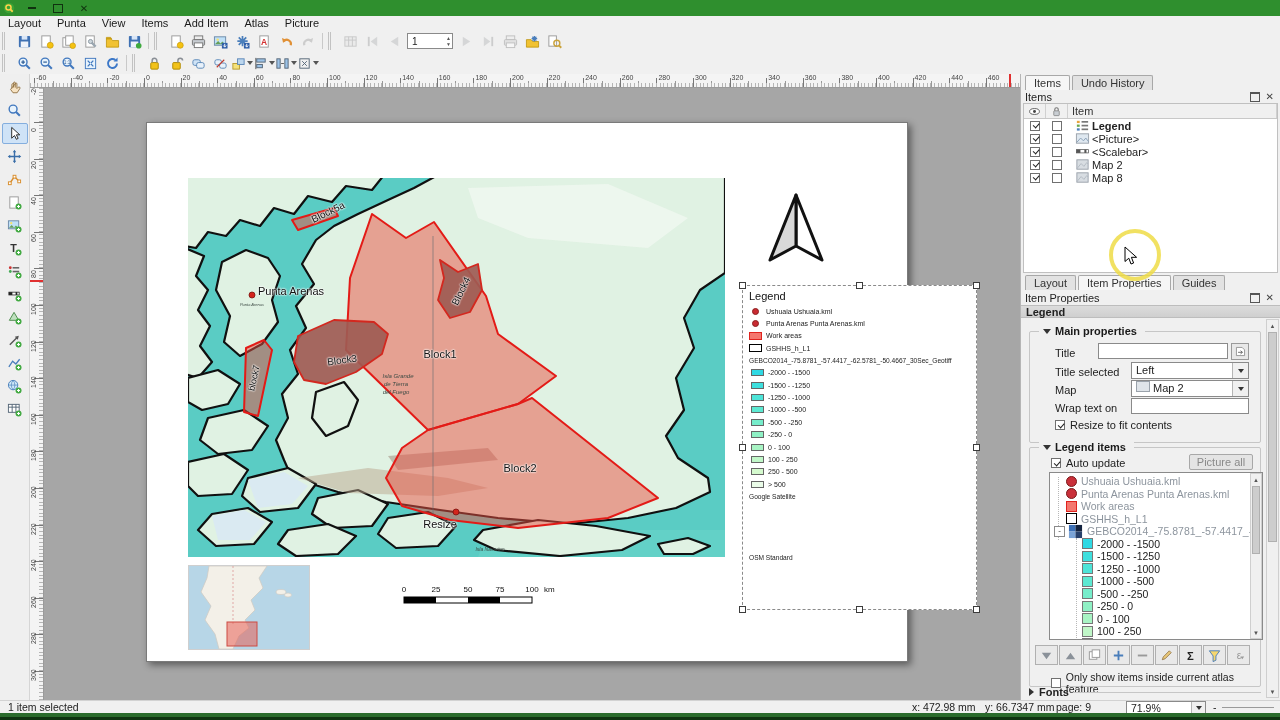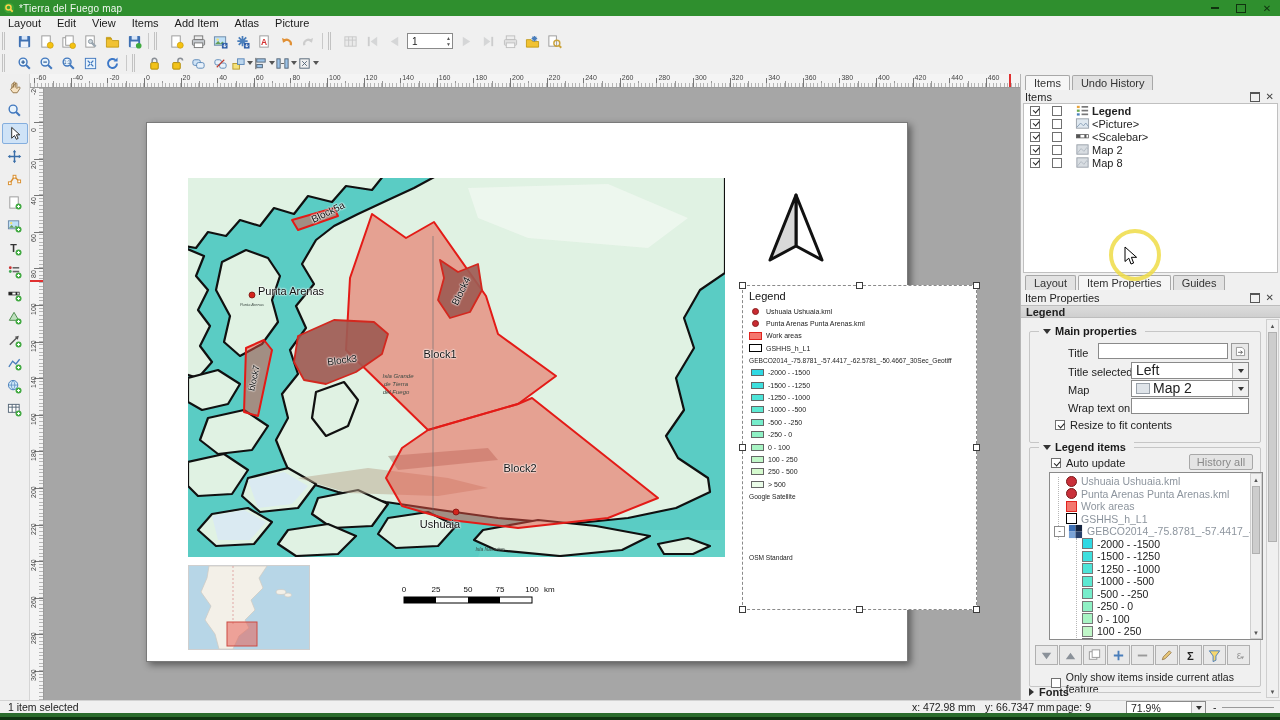--- a/index.html
+++ b/index.html
@@ -96,24 +96,24 @@
       border-left:1.6px solid #222;border-bottom:1.6px solid #222;transform:rotate(-48deg);}
   .proptabs{position:absolute;left:4px;top:201px;height:16px;display:flex;}
   #ipsub{position:absolute;left:0;top:231px;width:259px;height:13px;background:linear-gradient(#dcdcdc,#cfcfcf);
          border-top:1px solid #bdbdbd;border-bottom:1px solid #bdbdbd;font-weight:bold;font-size:11px;
          padding-left:5px;line-height:13px;box-sizing:border-box;}
   #propscroll{position:absolute;left:0;top:245px;width:245px;height:379px;overflow:hidden;}
   .gbox{position:absolute;border:1px solid #c6c6c6;border-radius:2px;}
   .ghead{position:absolute;font-weight:bold;font-size:11px;color:#1a1a1a;background:#f0f0f0;padding:0 4px;display:flex;align-items:center;gap:4px;}
   .tri-d{width:0;height:0;border-left:4px solid transparent;border-right:4px solid transparent;border-top:5px solid #333;}
   .tri-r{width:0;height:0;border-top:4px solid transparent;border-bottom:4px solid transparent;border-left:5px solid #333;}
-  .flabel{position:absolute;font-size:11px;color:#222;margin-left:13px;}
+  .flabel{position:absolute;font-size:11px;color:#222;}
   .field{position:absolute;height:16px;background:#fff;border:1px solid #8a8a8a;box-sizing:border-box;}
-  .combo{position:absolute;height:17px;background:#fff;border:1px solid #8a8a8a;box-sizing:border-box;font-size:14px;
-         line-height:15px;padding-left:4px;display:flex;align-items:center;gap:3px;}
+  .combo{position:absolute;height:17px;background:#fff;border:1px solid #8a8a8a;box-sizing:border-box;font-size:11px;
+         line-height:15px;padding-left:4px;display:flex;gap:3px;}
   .combo .arr{position:absolute;right:0;top:0;bottom:0;width:15px;border-left:1px solid #b5b5b5;background:#f0f0f0;
               display:flex;align-items:center;justify-content:center;}
   .combo .arr i{width:0;height:0;border-left:3.5px solid transparent;border-right:3.5px solid transparent;border-top:4px solid #333;}
   .mini-map-ic{width:12px;height:9px;background:#dfe4e9;border:1px solid #9aa2ab;flex:0 0 auto;}
   .exprbtn{position:absolute;width:18px;height:17px;border:1px solid #9a9a9a;background:#e8e8e8;display:flex;align-items:center;justify-content:center;box-sizing:border-box;}
   .cbrow{position:absolute;display:flex;align-items:center;gap:5px;font-size:11px;color:#222;}
   .pushbtn{position:absolute;height:16px;border:1px solid #a8a8a8;background:#e4e4e4;color:#8a8a8a;font-size:11px;
            display:flex;align-items:center;justify-content:center;box-sizing:border-box;border-radius:2px;}
   #ltree{position:absolute;left:28px;top:398px;width:214px;height:168px;background:#fff;border:1px solid #8a8a8a;box-sizing:border-box;overflow:hidden;}
   .trow{position:absolute;left:0;width:100%;height:12.5px;display:flex;align-items:center;font-size:10.5px;}
@@ -150,33 +150,32 @@
 <div id="app">
 
   <div id="titlebar">
     <span class="logo">
       <svg width="12" height="12" viewBox="0 0 16 16">
           <circle cx="8" cy="8" r="7" fill="#3aa335"></circle>
           <circle cx="7.3" cy="7.3" r="3.4" fill="none" stroke="#ffd24a" stroke-width="2"></circle>
           <path d="M9.5 9.5 L13 13" stroke="#ffd24a" stroke-width="2.4"></path>
         </svg>
     </span>
-    <span class="wtitle">*Tierra del Fuego map</span>
     <span class="wbtn">
         <span class="minbar"></span>
       </span>
     <span class="wbtn">
         <span class="maxbox"></span>
       </span>
     <span class="wbtn">✕</span>
   </div>
 
   <div id="menubar">
       <span class="menu-item">Layout</span>
-      <span class="menu-item">Edit</span>
+      <span class="menu-item">Punta</span>
       <span class="menu-item">View</span>
       <span class="menu-item">Items</span>
       <span class="menu-item">Add Item</span>
       <span class="menu-item">Atlas</span>
       <span class="menu-item">Picture</span>
     </div>
   <div id="tb1" class="tbrow">
       <span class="tb-handle"></span>
       <span class="tb-btn">
         <svg width="15" height="15" viewBox="0 0 16 16">
@@ -691,21 +690,21 @@
         <circle cx="268" cy="334" r="3" fill="#d3251c" stroke="#7a120e" stroke-width=".8"></circle>
       </svg>
       <div id="maplabels">
           <span class="mlab" style="left:252px;top:176px;font-size:11px;transform:translate(-50%,-50%) rotate(0deg)">Block1</span>
           <span class="mlab" style="left:332px;top:290px;font-size:11px;transform:translate(-50%,-50%) rotate(0deg)">Block2</span>
           <span class="mlab" style="left:154px;top:182px;font-size:10px;transform:translate(-50%,-50%) rotate(-8deg)">Block3</span>
           <span class="mlab" style="left:273px;top:113px;font-size:10px;transform:translate(-50%,-50%) rotate(-64deg)">Block4</span>
           <span class="mlab" style="left:140px;top:34px;font-size:10px;transform:translate(-50%,-50%) rotate(-26deg)">Block5a</span>
           <span class="mlab" style="left:66px;top:200px;font-size:9px;transform:translate(-50%,-50%) rotate(-78deg)">block7</span>
           <span class="mlab" style="left:103px;top:113px;font-size:11px">Punta Arenas</span>
-          <span class="mlab" style="left:252px;top:346px;font-size:11px">Ushuaia</span>
+          <span class="mlab" style="left:252px;top:346px;font-size:11px">Resize</span>
           <span class="mlab small" style="left:210px;top:198px;font-size:6px">Isla Grande</span>
           <span class="mlab small" style="left:208px;top:206px;font-size:6px">de Tierra</span>
           <span class="mlab small" style="left:208px;top:214px;font-size:6px">del Fuego</span>
           <span class="mlab small" style="left:302px;top:371px;font-size:5px">Isla Navarino</span>
           <span class="mlab small" style="left:64px;top:126px;font-size:4px">Punta Arenas</span>
         </div>
     </div>
 
     <svg id="narrow" width="68" height="72" viewBox="0 0 68 72">
       <path d="M34,3 L60,68 L34,54 Z" fill="#ffffff" stroke="#111" stroke-width="3" stroke-linejoin="round"></path>
@@ -844,20 +843,35 @@
     <div class="docktabs" id="docktabs" style="top:1px">
         <span class="dtab active">Items</span>
         <span class="dtab">Undo History</span>
       </div>
     <div class="ptitle" style="top:17px">Items</div>
     <div class="dock-icos" style="top:18px">
       <span class="dico-float"></span>
       <span class="dico-close">✕</span>
     </div>
     <div id="itemstable">
+      <div class="ithead">
+        <span class="hc hc1">
+            <svg width="13" height="13" viewBox="0 0 16 16">
+              <ellipse cx="8" cy="8" rx="6" ry="3.6" fill="#fff" stroke="#444"></ellipse>
+              <circle cx="8" cy="8" r="1.8" fill="#444"></circle>
+            </svg>
+          </span>
+        <span class="hc hc2">
+            <svg width="11" height="11" viewBox="0 0 16 16">
+              <rect x="4" y="7" width="8" height="7" rx="1" fill="#c9ced3" stroke="#777"></rect>
+              <path d="M5.5 7 v-2 a2.5 2.5 0 0 1 5 0 v2" fill="none" stroke="#777" stroke-width="1.6"></path>
+            </svg>
+          </span>
+        <span class="hc hc3">Item</span>
+      </div>
       <div id="itemrows">
           <div class="irow">
      <span class="cbc">
               <span class="cb on"></span>
             </span>
      <span class="cbc">
               <span class="cb"></span>
             </span>
      <span class="iic">
               <svg width="15" height="15" viewBox="0 0 16 16">
@@ -984,21 +998,21 @@
 
       <div class="gbox" style="left:8px;top:128px;width:230px;height:238px"></div>
       <div class="ghead" style="left:18px;top:122px">
         <span class="tri-d"></span>
         <span>Legend items</span>
       </div>
       <div class="cbrow" style="left:30px;top:138px">
         <span class="cb on"></span>
         <span>Auto update</span>
       </div>
-      <div class="pushbtn" style="left:168px;top:135px;width:64px">History all</div>
+      <div class="pushbtn" style="left:168px;top:135px;width:64px">Picture all</div>
       <div id="ltree" style="top:153px">
           <div class="tvguide" style="left:8px;top:4px;height:62.5px"></div>
           <div class="tvguide" style="left:26px;top:64.5px;height:112.5px"></div>
           <div class="trow" style="top:2px;padding-left:16px">
             <span class="tic">
               <span class="tswatch" style="background:#c9303a;border-radius:50%;border:1px solid #7a1a1a"></span>
             </span>
             <span class="tlab muted">Ushuaia Ushuaia.kml</span>
           </div>
           <div class="trow" style="top:14.5px;padding-left:16px">

